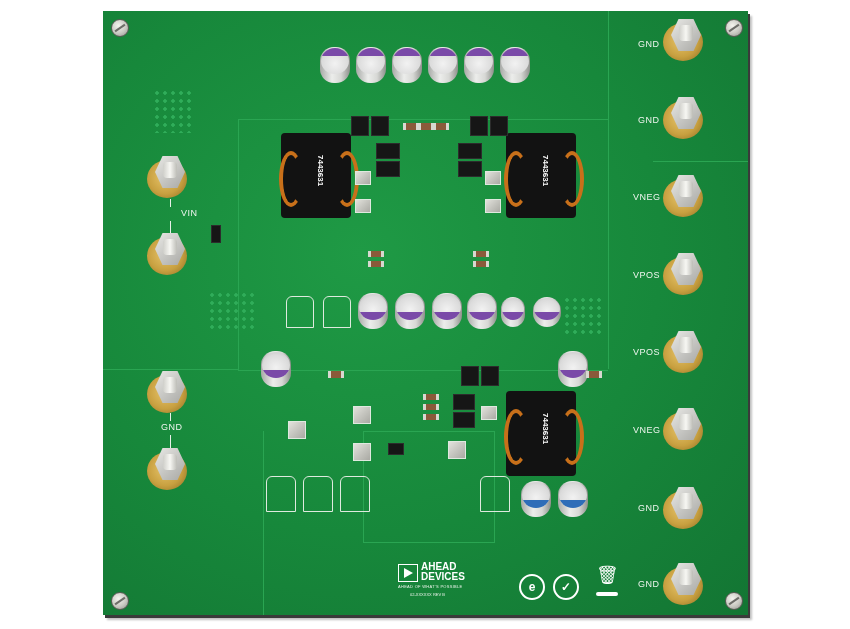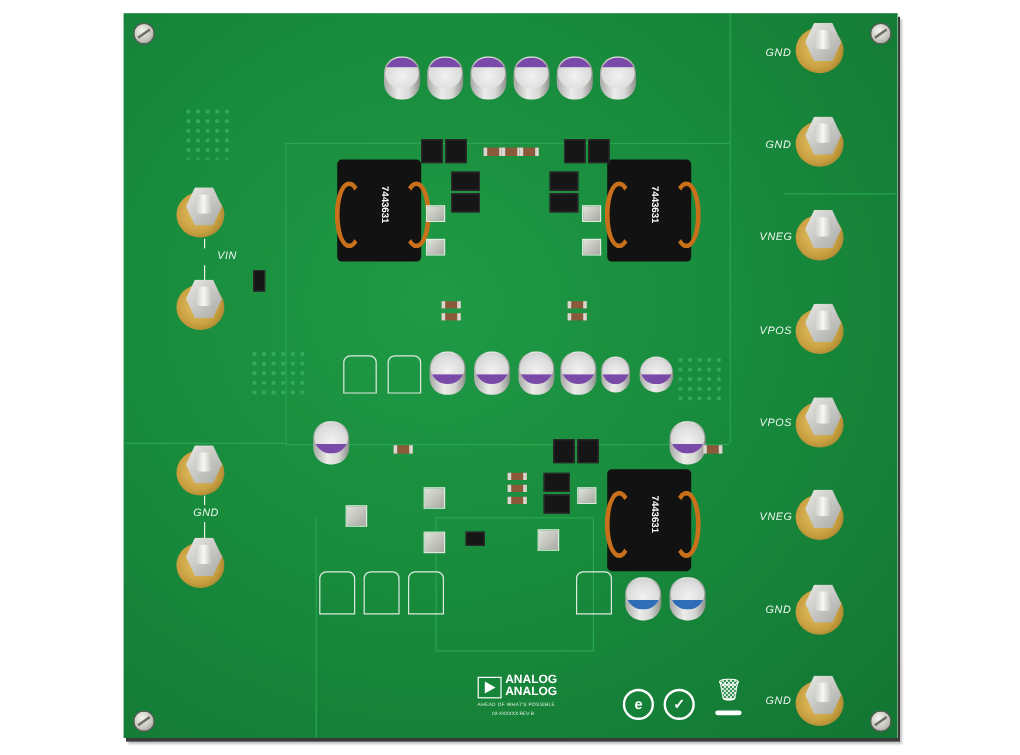--- a/index.html
+++ b/index.html
@@ -16,21 +16,21 @@
     border:1px solid #5a5a55;
   }
   .screw::after { content:""; position:absolute; left:2px; top:7px; width:12px; height:2px; background:#6d6d68; transform:rotate(-35deg); }
   .post { position:absolute; width:44px; height:44px; }
   .post .ring { position:absolute; left:0; top:4px; width:40px; height:38px; border-radius:50%;
     background: radial-gradient(circle at 45% 45%, #e7c46a 0%, #c8a040 55%, #8a6a20 100%); }
   .post .nut { position:absolute; left:8px; top:0; width:30px; height:32px;
     background: linear-gradient(135deg,#e9e9e6,#a8a8a4); clip-path: polygon(25% 0,75% 0,100% 50%,75% 100%,25% 100%,0 50%); }
   .post .stud { position:absolute; left:16px; top:6px; width:14px; height:16px; border-radius:4px;
     background: linear-gradient(90deg,#cfcfca,#f7f7f3,#bdbdb7); }
-  .silk { position:absolute; color:#eef5ee; font-size:9px; letter-spacing:0.5px; font-family:"Liberation Sans", sans-serif;font-style:italic; }
+  .silk { position:absolute; color:#eef5ee; font-size:9px; letter-spacing:0.5px; font-family:"Liberation Sans", sans-serif; }
   .ecap { position:absolute; width:30px; height:36px; border-radius:14px;
     background: linear-gradient(90deg,#a7a9a6,#ecedeb 40%,#d7d8d5 70%,#8e908c); }
   .ecap .top { position:absolute; left:1px; top:1px; width:28px; height:26px; border-radius:50%;
     background: radial-gradient(circle at 50% 60%,#f2f2f2 0%,#dcdcdc 60%,#bdbdbd 100%); overflow:hidden; }
   .ecap .band { position:absolute; left:0; width:100%; height:8px; }
   .inductor { position:absolute; width:70px; height:85px; background:#121212; border-radius:4px; }
   .inductor .coil { position:absolute; width:16px; height:48px; top:18px; border:4px solid #c8701a; border-radius:50%; }
   .inductor .logo { position:absolute; left:24px; top:22px; width:20px; height:38px; color:#fff; font-size:8px; font-weight:bold; writing-mode:vertical-rl; }
   .chip { position:absolute; background:#161616; border:1px solid #2c2c2c; }
   .pad { position:absolute; background:linear-gradient(135deg,#e2e2dc,#a9a9a3); border:1px solid #dfe9df; }
@@ -282,21 +282,21 @@
 
   <div class="trace" style="left:163px;top:465px;width:28px;height:34px;border-width:1px;border-color:#dfeadf;border-radius:6px 6px 0 0;"></div>
   <div class="trace" style="left:200px;top:465px;width:28px;height:34px;border-width:1px;border-color:#dfeadf;border-radius:6px 6px 0 0;"></div>
   <div class="trace" style="left:237px;top:465px;width:28px;height:34px;border-width:1px;border-color:#dfeadf;border-radius:6px 6px 0 0;"></div>
   <div class="trace" style="left:377px;top:465px;width:28px;height:34px;border-width:1px;border-color:#dfeadf;border-radius:6px 6px 0 0;"></div>
   <div class="trace" style="left:183px;top:285px;width:26px;height:30px;border-width:1px;border-color:#dfeadf;border-radius:6px 6px 0 0;"></div>
   <div class="trace" style="left:220px;top:285px;width:26px;height:30px;border-width:1px;border-color:#dfeadf;border-radius:6px 6px 0 0;"></div>
 
   <div class="adi" style="left:295px;top:551px;">
     <div class="tri"></div>
-    <div class="name">ANALOG ANALOG</div>
+    <div class="name">AHEAD DEVICES</div>
     <div class="tag">AHEAD OF WHAT'S POSSIBLE</div>
     <div class="pn">02-XXXXXX REV B</div>
   </div>
 
   <div class="cert" style="left:416px;top:563px;">e</div>
   <div class="cert" style="left:450px;top:563px;">✓</div>
   <div class="weee" style="left:493px;top:553px;">🗑</div>
 </div>
 
 </body></html>

